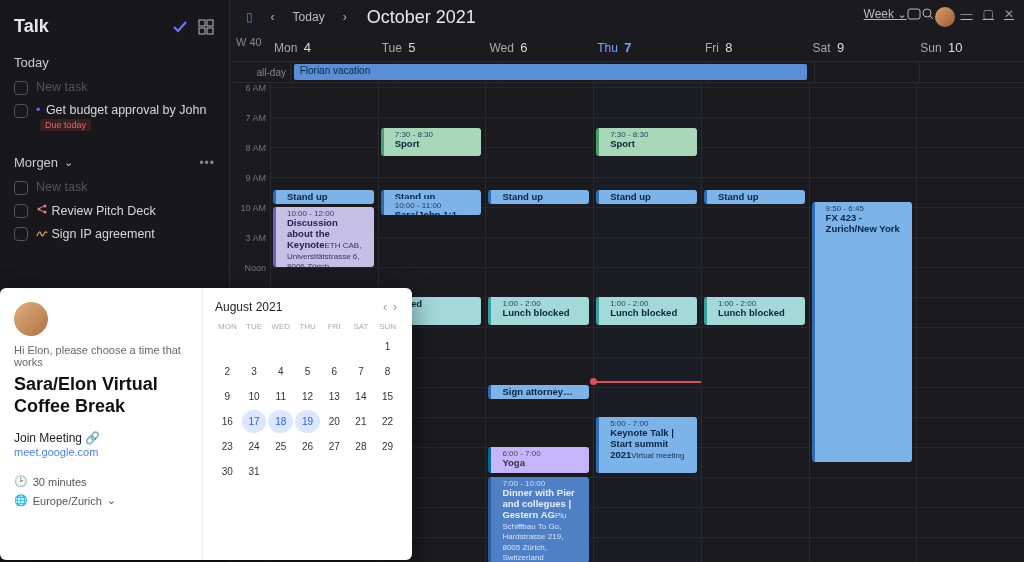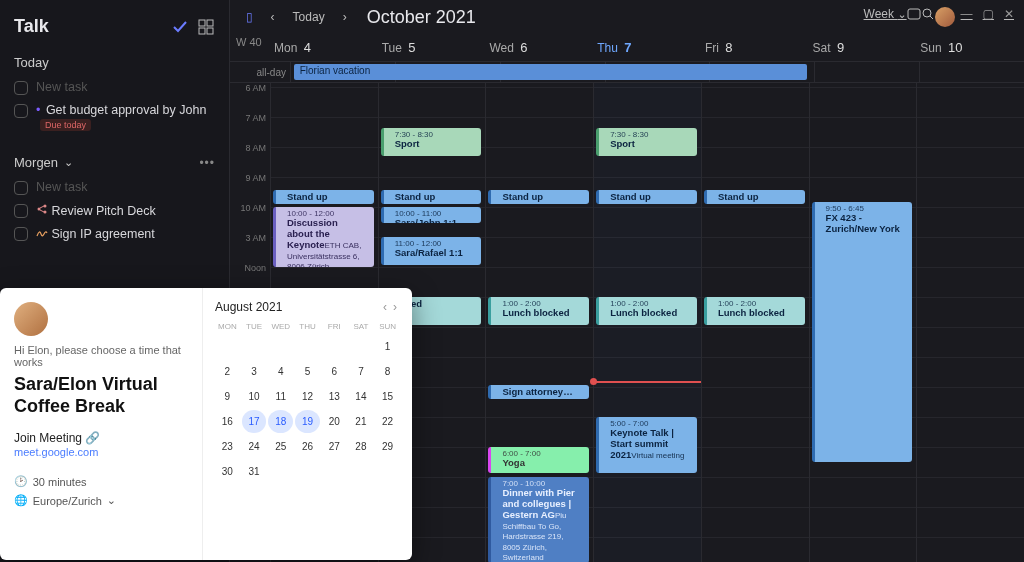--- a/index.html
+++ b/index.html
@@ -75,21 +75,21 @@
     background:#5a9fd8; border-radius:3px; padding:2px 11px;
     font-size:9px; color:#0b2340; overflow:hidden; line-height:1.15;
   }
   .event .etime { font-size:8px; opacity:.85; display:block;}
   .event .etitle { font-weight:600; font-size:9.5px;}
   .event .esub { font-size:8px; opacity:.9;}
   .ev-green { background:#a8d8b9; border-left:3px solid #4a9f6e; }
   .ev-blue  { background:#7cb3e8; border-left:3px solid #2f6bb0; }
   .ev-teal  { background:#a4d9d9; border-left:3px solid #3a9f9f; }
   .ev-purple{ background:#c6bfe6; border-left:3px solid #6a5fc0; color:#2a2050;}
-  .ev-gray  { background:#86efac; border-left:3px solid #d946ef; color:#333;}
+  .ev-gray  { background:#c4b5fd; border-left:3px solid #0369a1; color:#333;}
   .ev-bluefill { background:#4f7fc4; color:#e8f0ff; border-left:3px solid #2f5a9f;}
   .now-line { position:absolute; left:0; right:0; height:1.5px; background:#e05050; z-index:10;}
   .now-dot { position:absolute; width:7px; height:7px; border-radius:50%; background:#e05050; left:-4px; top:-3px;}
   .event-badges { display:flex; gap:2px; margin-top:2px;}
   .badge-sm { width:14px; height:14px; border-radius:50%; font-size:7px; display:flex; align-items:center; justify-content:center; color:#222;}
   
   .popover {
     position:absolute; left:0; top:288px; width:412px; height:272px;
     background:#fff; border-radius:6px; box-shadow:0 8px 28px rgba(0,0,0,.45);
     display:flex; color:#222; z-index: 50;
@@ -275,22 +275,21 @@
         <div class="daycol">
           <div class="event ev-blue" style="top:107px; height:14px;"><span class="etitle">Stand up meeting</span></div>
           <div class="event ev-purple" style="top:124px; height:60px;">
             <span class="etime">10:00 - 12:00</span><span class="etitle">Discussion about the Keynote</span><span class="esub">ETH CAB, Universitätstrasse 6, 8006 Zürich, Switzerland</span>
           </div>
         </div>
 
         <div class="daycol">
           <div class="event ev-green" style="top:45px; height:28px;"><span class="etime">7:30 - 8:30</span><span class="etitle">Sport</span></div>
           <div class="event ev-blue" style="top:107px; height:14px;"><span class="etitle">Stand up meeting</span></div>
-          <div class="event ev-blue" style="top:124px; height:16px;"><span class="etime">10:00 - 11:00</span><span class="etitle">Sara/John 1:1</span></div>
-          <div class="event ev-blue" style="top:154px; height:28px;"><span class="etime">11:00 - 12:00</span><span class="etitle">Sara/Rafael 1:1</span></div>
+          <div class="event ev-blue" style="top:116px; height:16px;"><span class="etime">10:00 - 11:00</span><span class="etitle">Sara/John 1:1</span></div>
           <div class="event ev-teal" style="top:214px; height:28px;"><span class="etitle">ocked</span></div>
         </div>
 
         <div class="daycol">
           <div class="event ev-blue" style="top:107px; height:14px;"><span class="etitle">Stand up meeting</span></div>
           <div class="event ev-teal" style="top:214px; height:28px;"><span class="etime">1:00 - 2:00</span><span class="etitle">Lunch blocked</span></div>
           <div class="event ev-blue" style="top:302px; height:14px;"><span class="etitle">Sign attorney…</span></div>
           <div class="event ev-gray" style="top:364px; height:26px;"><span class="etime">6:00 - 7:00</span><span class="etitle">Yoga</span></div>
           <div class="event ev-bluefill" style="top:394px; height:86px;">
             <span class="etime">7:00 - 10:00</span><span class="etitle">Dinner with Pier and collegues | Gestern AG</span><span class="esub">Piu Schiffbau To Go, Hardstrasse 219, 8005 Zürich, Switzerland</span>

